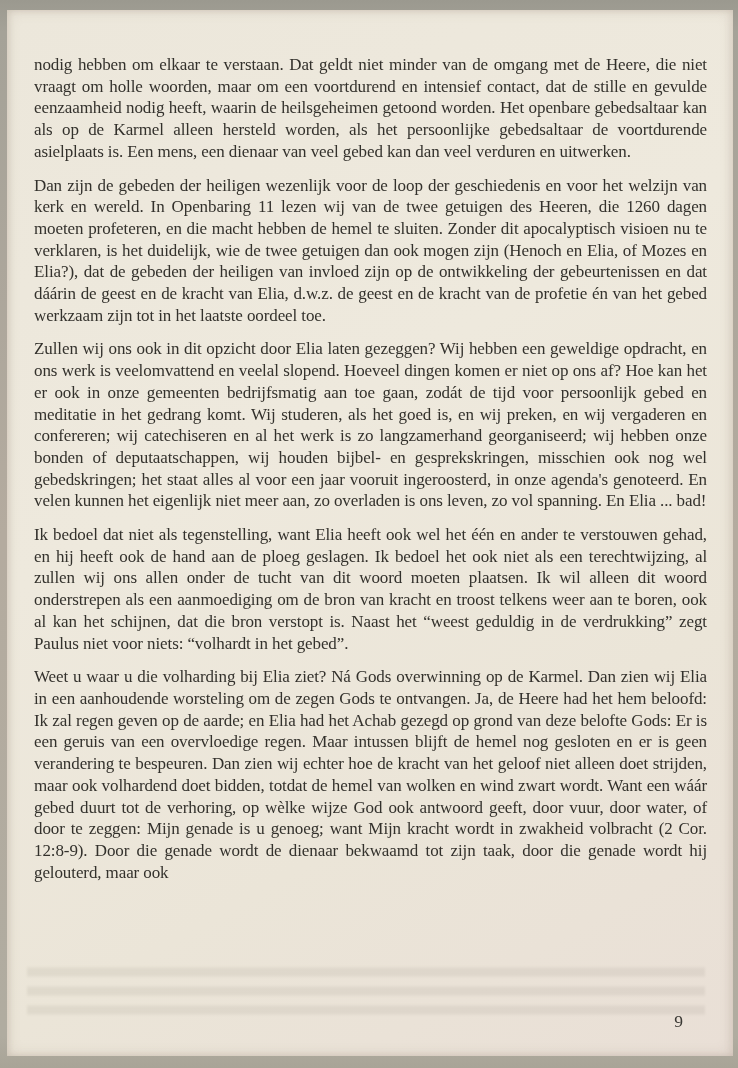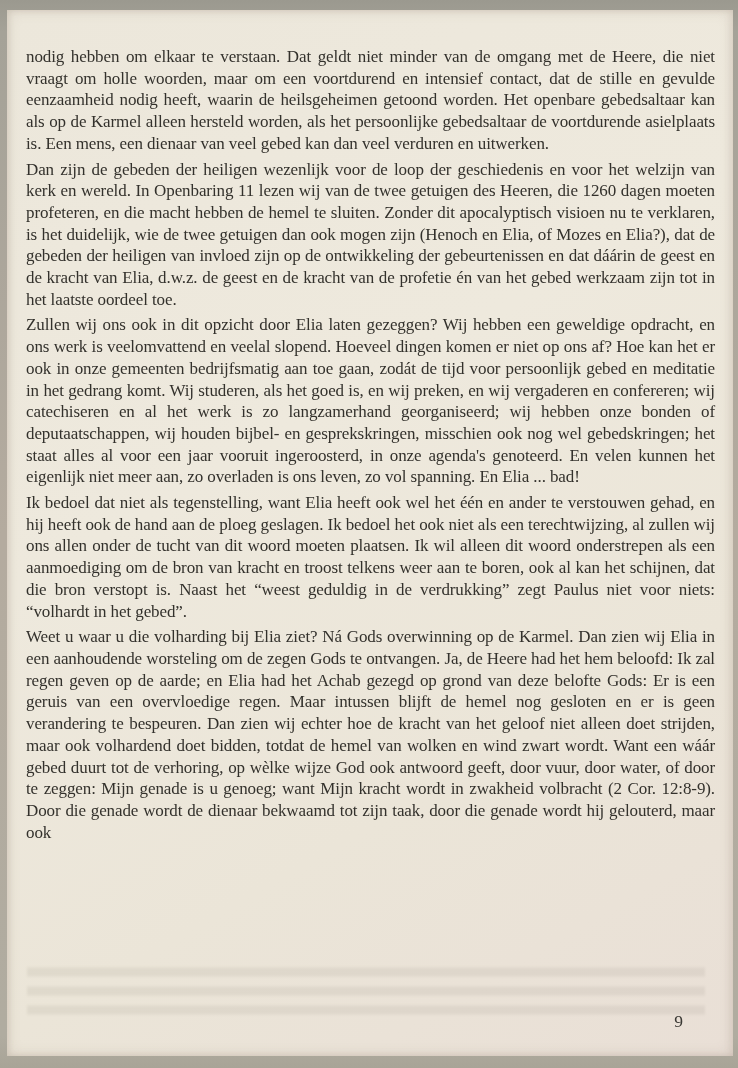--- a/index.html
+++ b/index.html
@@ -40,21 +40,21 @@
     width: 697px;
     font-family: "Liberation Serif", "DejaVu Serif", serif;
     font-size: 17px;
     line-height: 21.7px;
     color: #33312c;
     text-align: justify;
     letter-spacing: -0.1px;
   }
 
   .page-text p {
-    margin: 4px;
+    margin: 12px;
     padding: 0;
     text-rendering: optimizeLegibility;
   }
 
   
   .ghost-showthrough {
     position: absolute;
     left: 20px;
     right: 28px;
     top: 952px;

